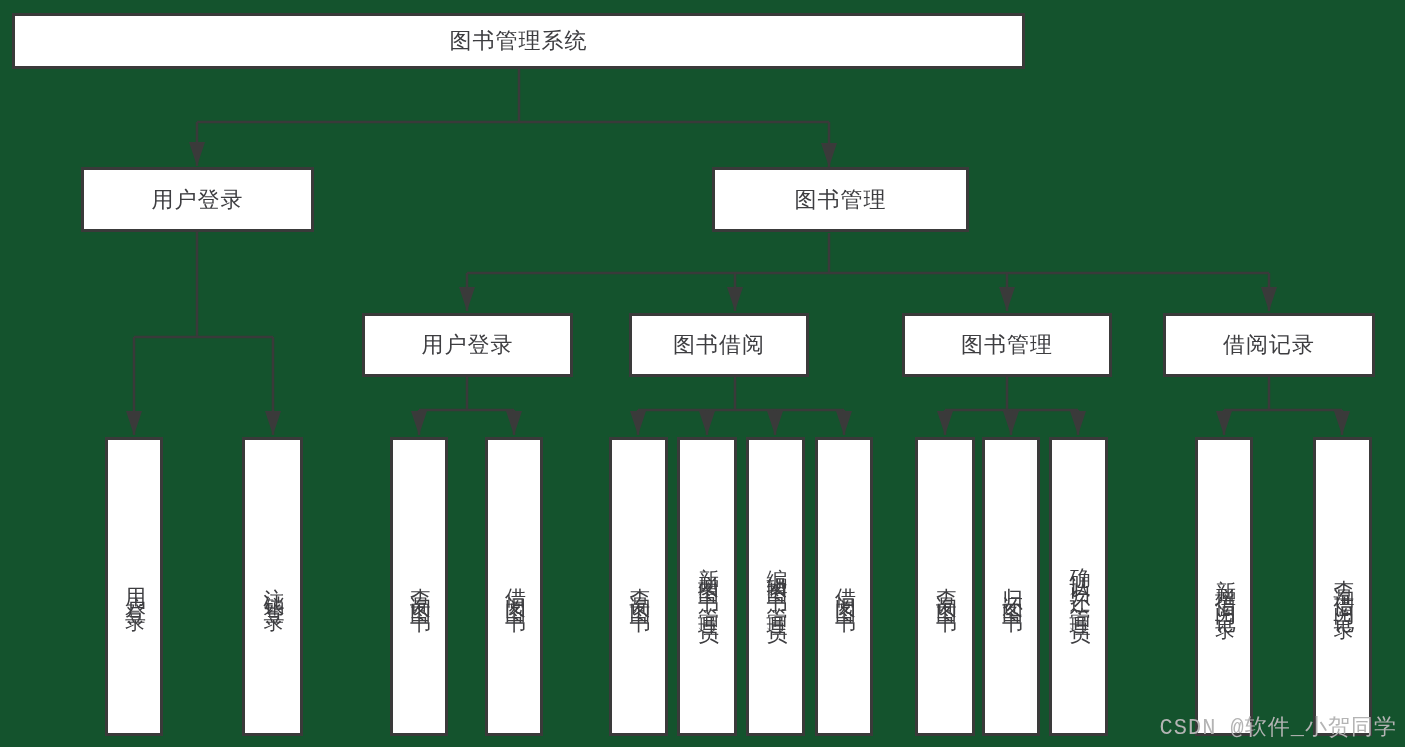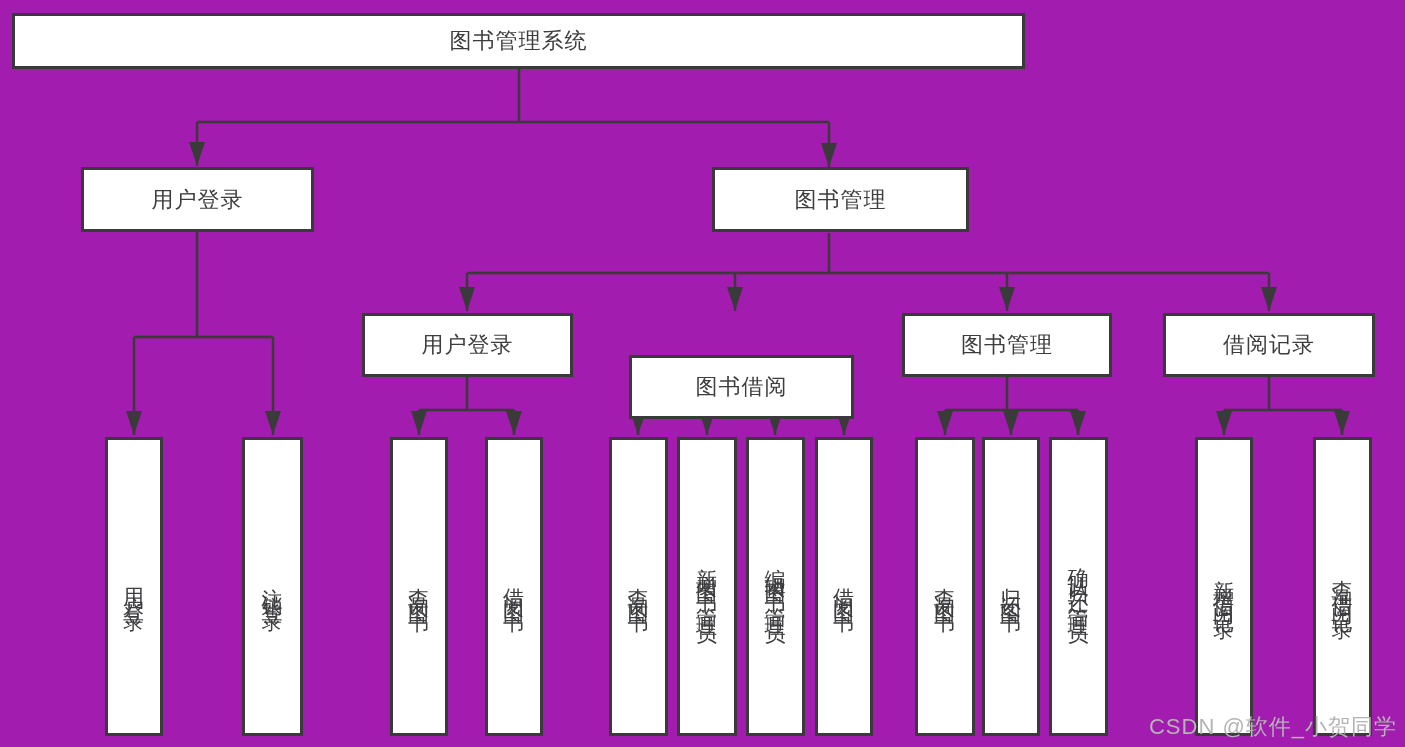--- a/index.html
+++ b/index.html
@@ -1,20 +1,20 @@
 <!DOCTYPE html>
 <html><head>
 <meta charset="utf-8">
 <style>
   html,body{margin:0;padding:0;background:#ffffff;}
   .canvas{
     position:relative;
     width:1405px;height:747px;
-    background:#a21caf;
-    font-family:Liberation Sans, sans-serif;
+    background:#14532d;
+    font-family:Liberation Mono, monospace;
     overflow:hidden;
   }
   .wires{position:absolute;left:0;top:0;width:1405px;height:747px;}
   .node{
     position:absolute;
     box-sizing:border-box;
     background:#ffffff;
     border:3px solid #3a3a3a;
     color:#3d3d40;
   }
@@ -37,21 +37,21 @@
     color:#b4b4b4;
     letter-spacing:1px;
     white-space:nowrap;
     margin-left:48px;
   }
   
   .n-root{left:12px;top:13px;width:1013px;height:56px;}
   .n-user-login{left:81px;top:167px;width:233px;height:65px;}
   .n-book-mgmt{left:712px;top:167px;width:257px;height:65px;}
   .n-rec{left:362px;top:313px;width:211px;height:64px;}
-  .n-borrow{left:629px;top:313px;width:225px;height:64px;margin-top:42px;}
+  .n-borrow{left:629px;top:313px;width:180px;height:64px;}
   .n-current{left:902px;top:313px;width:210px;height:64px;}
   .n-records{left:1163px;top:313px;width:212px;height:64px;}
   .leaf{top:437px;height:299px;}
   .n-ur1{left:105px;width:58px;}
   .n-ur2{left:242px;width:61px;}
   .n-nb1{left:390px;width:58px;}
   .n-nb2{left:485px;width:58px;}
   .n-bb1{left:609px;width:59px;}
   .n-bb2{left:677px;width:60px;}
   .n-bb3{left:746px;width:59px;}

